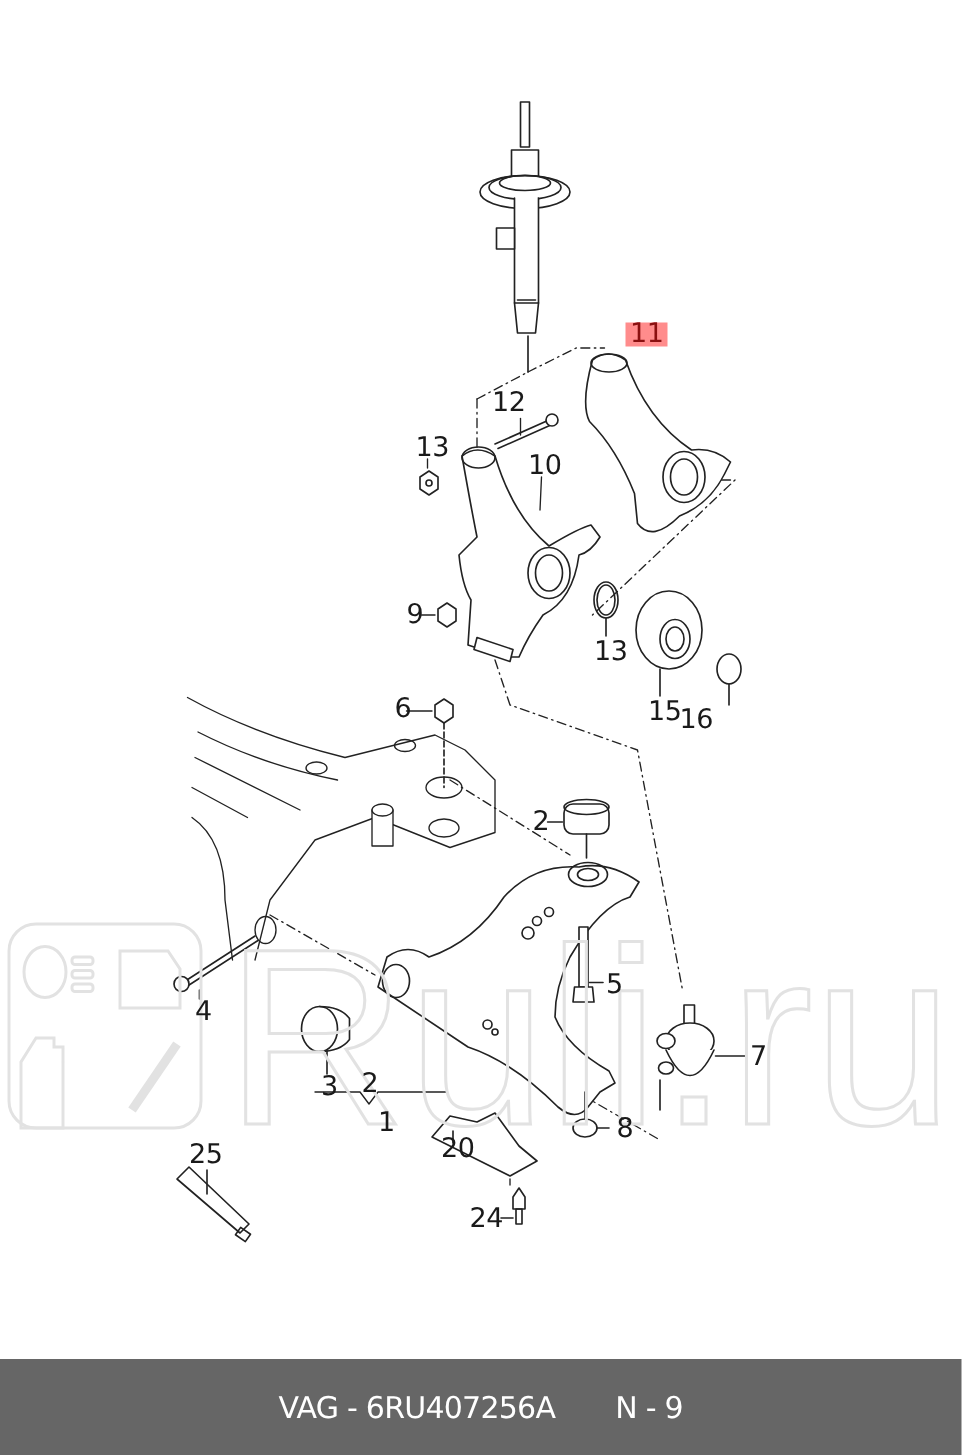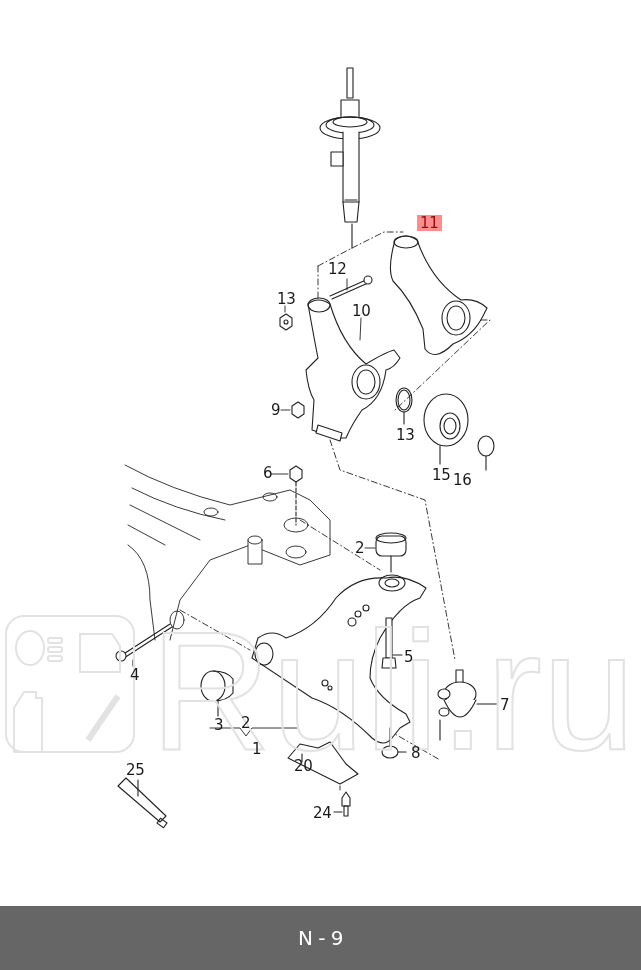--- a/index.html
+++ b/index.html
@@ -1,19 +1,19 @@
 <!DOCTYPE html>
 <html><head>
 <meta charset="utf-8">
 <style>
   html, body { margin:0; padding:0; background:#ffffff; }
   body { width:641px; height:970px; position:relative; overflow:hidden; font-family:"Liberation Sans", sans-serif; }
   .canvas { position:absolute; left:0; top:0; width:641px; height:906px; background:#ffffff; }
   svg.art { position:absolute; left:0; top:0; width:641px; height:906px; }
-  .callout { position:absolute; font-family:"DejaVu Sans", sans-serif; font-size:15px; color:#1a1a1a; line-height:14px; letter-spacing:-0.3px;text-align:right; }
+  .callout { position:absolute; font-family:"DejaVu Sans", sans-serif; font-size:18px; color:#1a1a1a; line-height:14px; letter-spacing:-0.3px;text-align:right; }
   .callout.hl { background:#ff8c8c; color:#8a1010; padding:1px 3px; }
   .watermark { position:absolute; left:0; top:612px; width:641px; height:145px; pointer-events:none; }
   .footer { position:absolute; left:0; top:906px; width:641px; height:64px; background:#666666; display:flex; align-items:center; justify-content:center; gap:40px; color:#ffffff; font-family:"DejaVu Sans", sans-serif; font-size:20px; letter-spacing:-0.5px; }
 </style>
 </head>
 <body>
 
 <div class="canvas">
   <svg class="art" viewBox="0 0 641 906" fill="none" stroke="#222" stroke-width="1.1" stroke-linejoin="round" stroke-linecap="round">
 
@@ -223,14 +223,15 @@
     <span class="callout" style="left:432px;top:468px">15</span>
     <span class="callout" style="left:453px;top:473px">16</span>
     <span class="callout" style="left:396px;top:428px">13</span>
     <span class="callout" style="left:294px;top:759px">20</span>
     <span class="callout" style="left:313px;top:806px">24</span>
     <span class="callout" style="left:126px;top:763px">25</span>
   </div>
 </div>
 
 <div class="footer">
+  <span>VAG - 6RU407256A</span>
   <span>N - 9</span>
 </div>
 
 </body></html>

